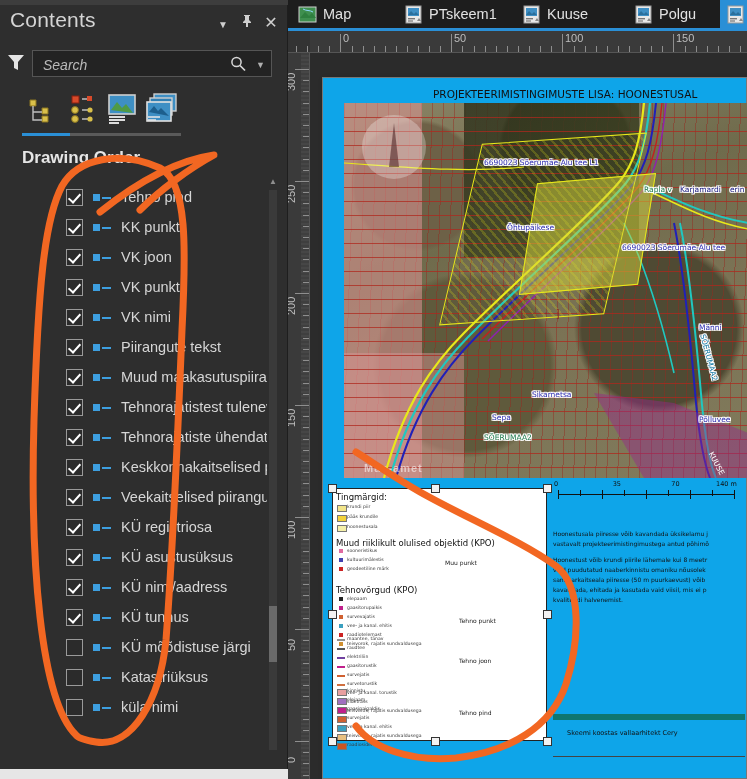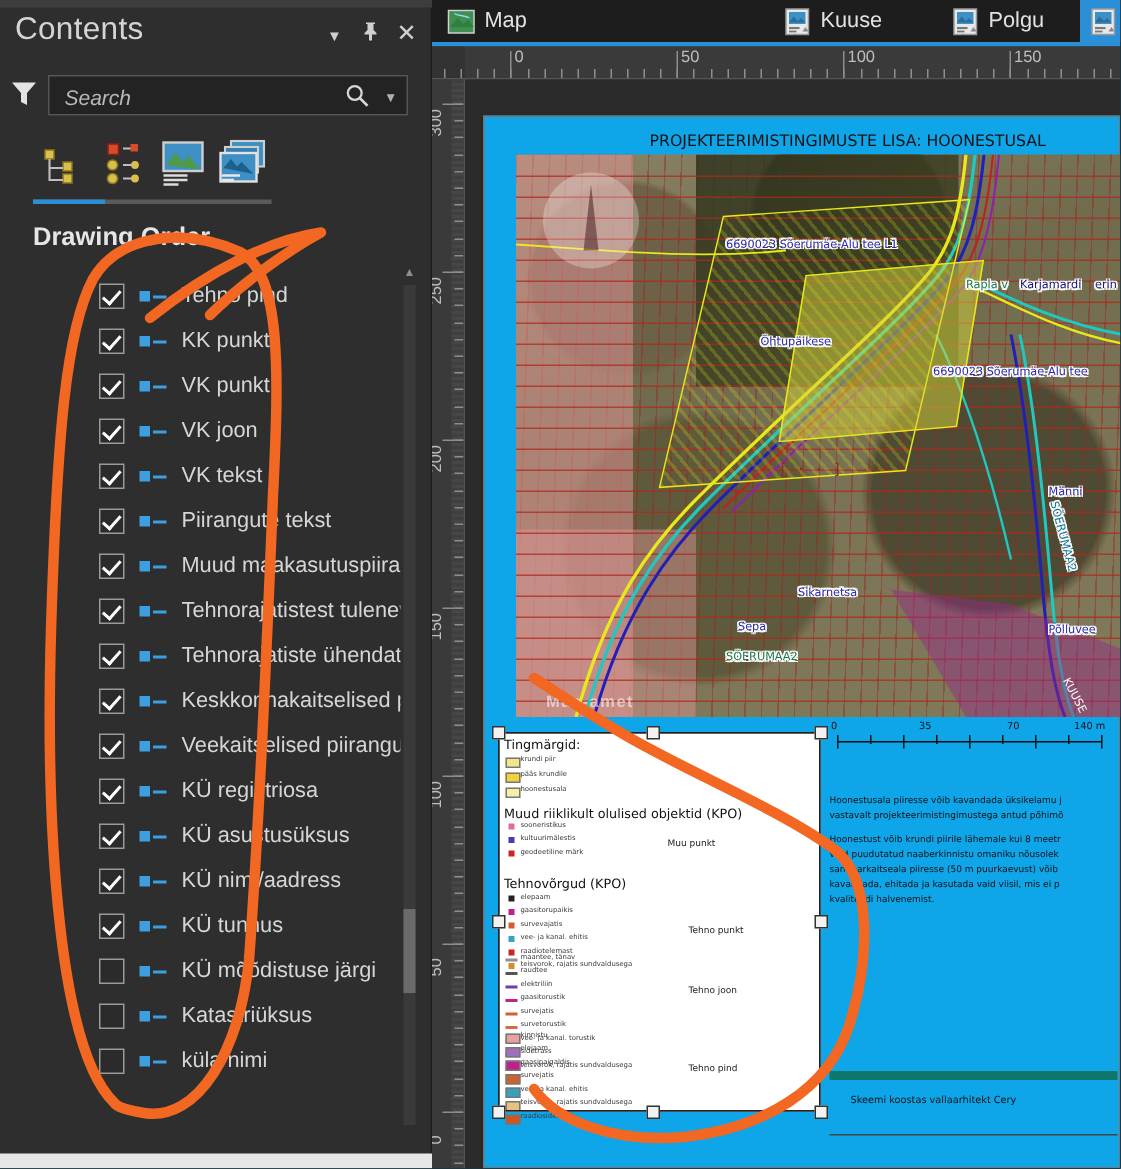--- a/index.html
+++ b/index.html
@@ -542,31 +542,31 @@
           <div class="lr-label">Tehno pind</div>
         </div>
         <div class="layer-row">
           <div class="lr-check on"></div>
           <div class="lr-symbol"></div>
           <div class="lr-label">KK punkt</div>
         </div>
         <div class="layer-row">
           <div class="lr-check on"></div>
           <div class="lr-symbol"></div>
+          <div class="lr-label">VK joon</div>
+        </div>
+        <div class="layer-row">
+          <div class="lr-check on"></div>
+          <div class="lr-symbol"></div>
           <div class="lr-label">VK punkt</div>
         </div>
         <div class="layer-row">
           <div class="lr-check on"></div>
           <div class="lr-symbol"></div>
-          <div class="lr-label">VK joon</div>
-        </div>
-        <div class="layer-row">
-          <div class="lr-check on"></div>
-          <div class="lr-symbol"></div>
-          <div class="lr-label">VK tekst</div>
+          <div class="lr-label">VK nimi</div>
         </div>
         <div class="layer-row">
           <div class="lr-check on"></div>
           <div class="lr-symbol"></div>
           <div class="lr-label">Piirangute tekst</div>
         </div>
         <div class="layer-row">
           <div class="lr-check on"></div>
           <div class="lr-symbol"></div>
           <div class="lr-label">Muud maakasutuspiirar</div>
@@ -639,20 +639,31 @@
   <div id="right">
 
     <div id="tabbar">
         <div class="tab" style="left: 4px; padding-left: 6px; padding-right: 8px;">
           <span class="tab-ico"><svg width="19" height="19" viewBox="0 0 19 19">
               <rect x="1" y="2" width="17" height="15" fill="#3f8f4f" stroke="#cfcfcf"></rect>
               <path d="M2 13l5-6 4 4 3-3 4 5z" fill="#2f7f3f"></path>
               <path d="M5 4c3 2 7 1 10 3" stroke="#8fd8ff" fill="none"></path>
             </svg></span>
           <span class="tab-label">Map</span>
+        </div>
+        <div class="tab" style="left: 110px; padding-left: 6px; padding-right: 8px;">
+          <span class="tab-ico"><svg width="19" height="19" viewBox="0 0 19 19">
+              <rect x="2" y="1" width="15" height="17" fill="#e8e8e8" stroke="#9a9a9a"></rect>
+              <rect x="4" y="3" width="11" height="8" fill="#3e8fc4"></rect>
+              <path d="M4 10l3-4 3 3 2-2 3 3z" fill="#2a6f9c"></path>
+              <rect x="4" y="13" width="7" height="1.4" fill="#777"></rect>
+              <rect x="4" y="15.4" width="5" height="1.2" fill="#777"></rect>
+              <path d="M13 16l2-3 2 3z" fill="#888"></path>
+            </svg></span>
+          <span class="tab-label">PTskeem1</span>
         </div>
         <div class="tab" style="left: 228px; padding-left: 6px; padding-right: 8px;">
           <span class="tab-ico"><svg width="19" height="19" viewBox="0 0 19 19">
               <rect x="2" y="1" width="15" height="17" fill="#e8e8e8" stroke="#9a9a9a"></rect>
               <rect x="4" y="3" width="11" height="8" fill="#3e8fc4"></rect>
               <path d="M4 10l3-4 3 3 2-2 3 3z" fill="#2a6f9c"></path>
               <rect x="4" y="13" width="7" height="1.4" fill="#777"></rect>
               <rect x="4" y="15.4" width="5" height="1.2" fill="#777"></rect>
               <path d="M13 16l2-3 2 3z" fill="#888"></path>
             </svg></span>

